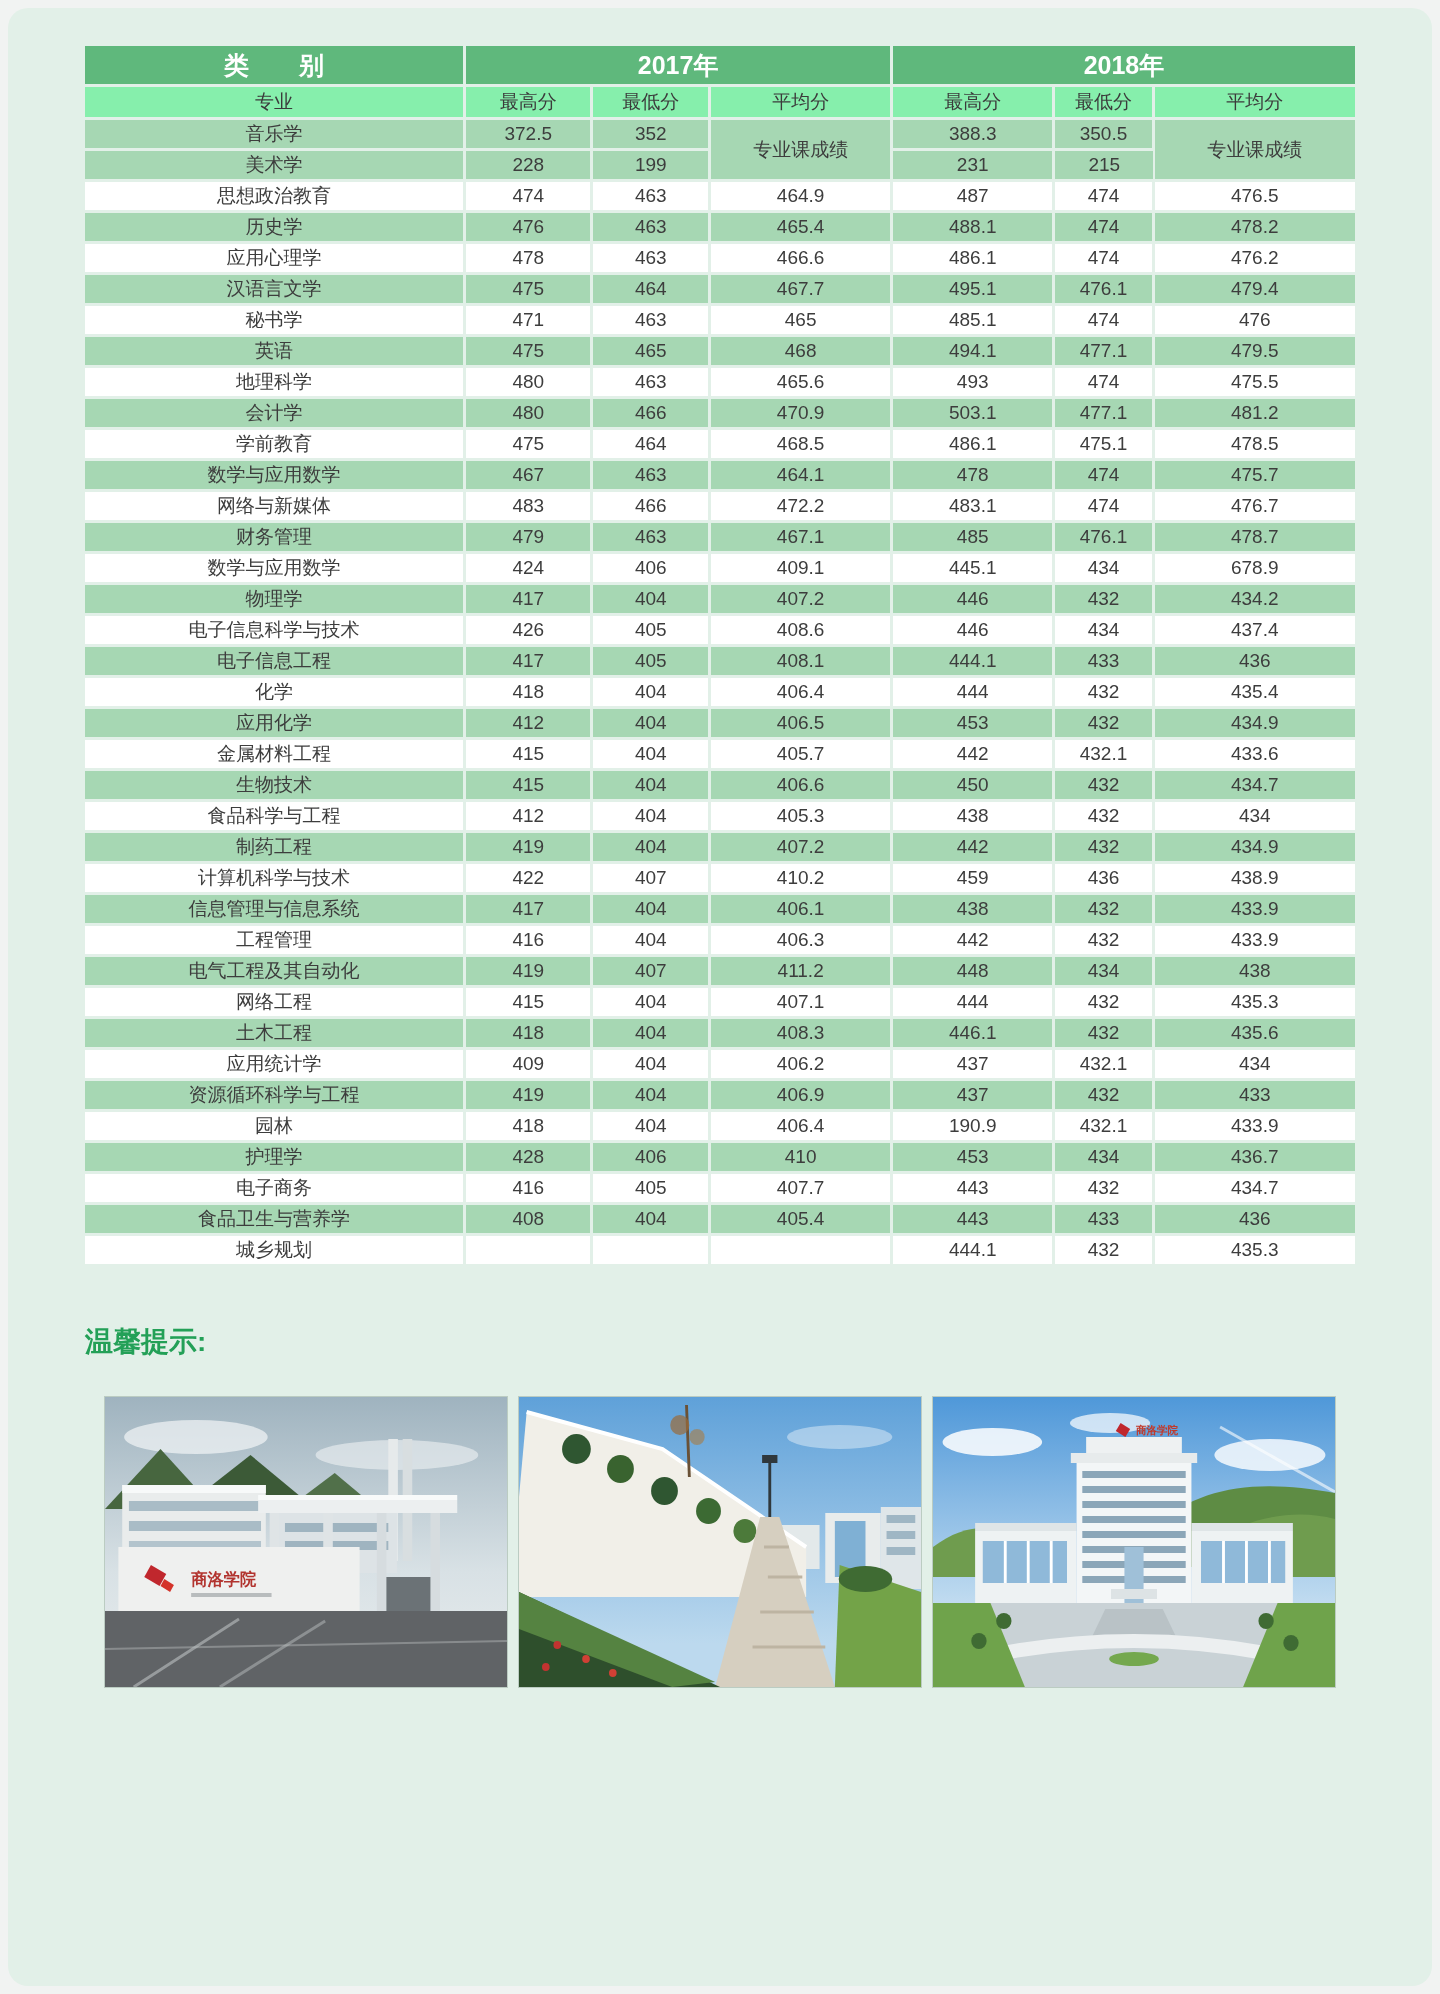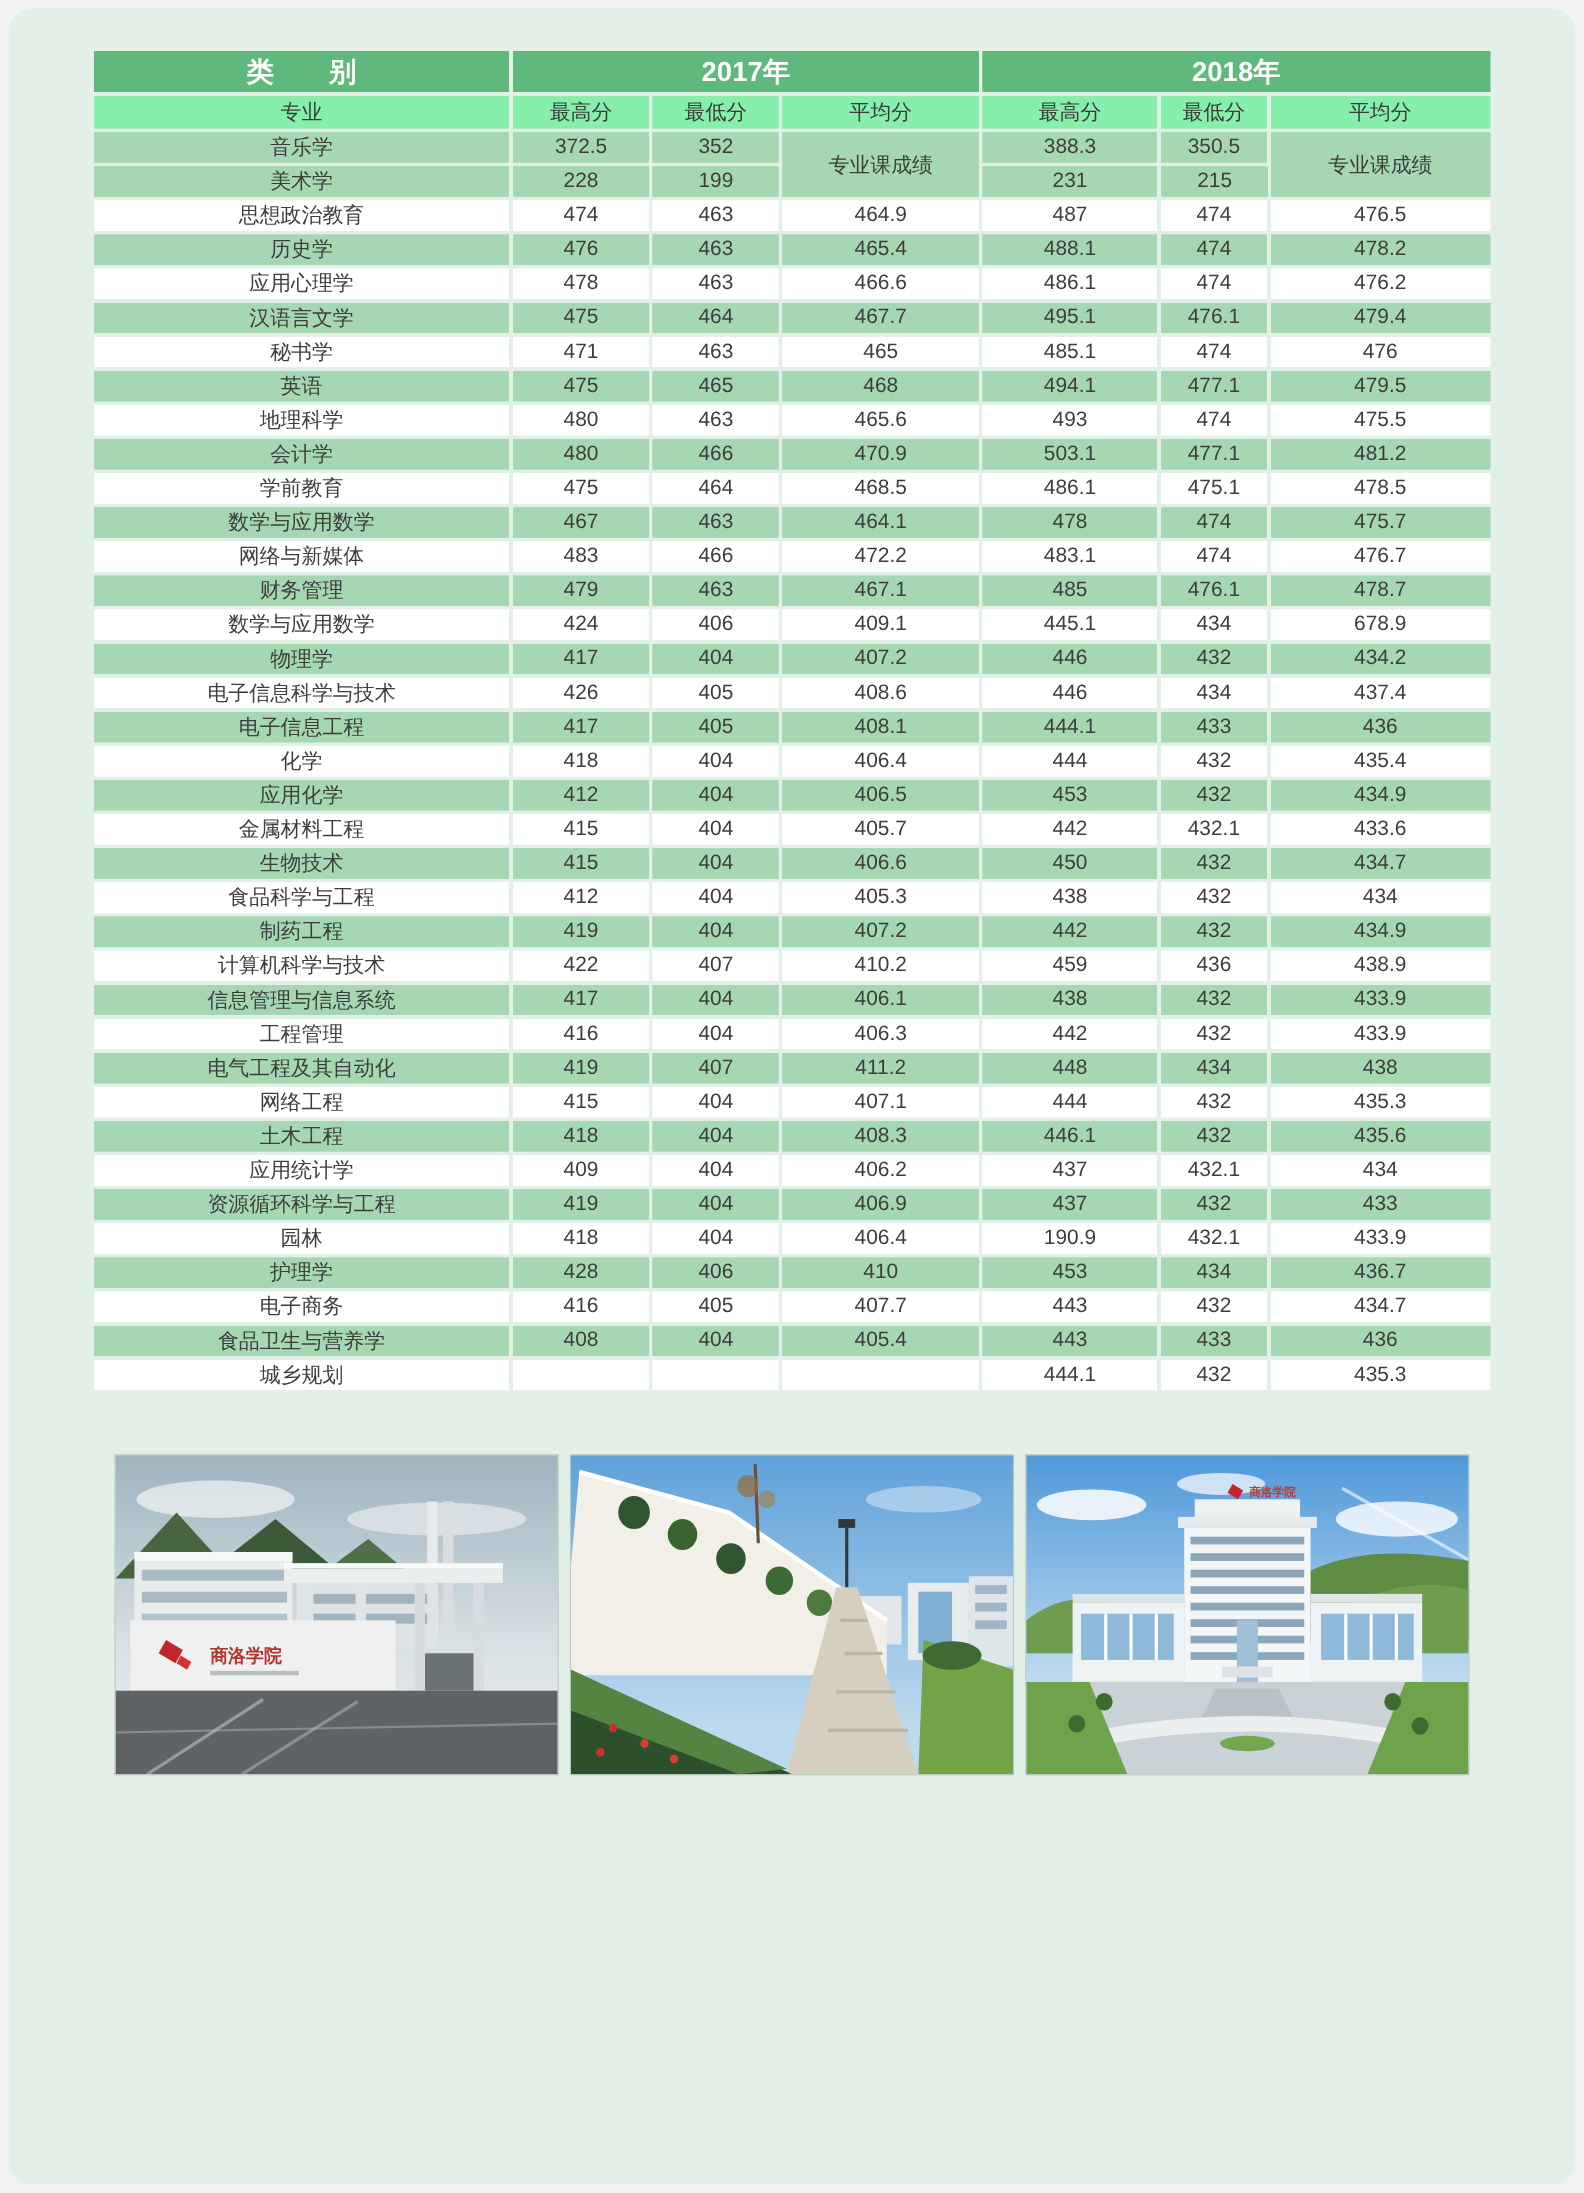--- a/index.html
+++ b/index.html
@@ -393,20 +393,21 @@
           <td></td>
           <td></td>
           <td>444.1</td>
           <td>432</td>
           <td>435.3</td>
         </tr>
       </tbody>
   </table>
 
   <div class="tips">
+    <p class="tips-heading">温馨提示:</p>
   </div>
 
   <div class="photos">
 
     <div class="photo">
       <svg viewBox="0 0 420 290" preserveAspectRatio="none">
         <defs>
           <linearGradient id="sky1" x1="0" y1="0" x2="0" y2="1">
             <stop offset="0" stop-color="#9fb3bf"></stop>
               <stop offset="0.6" stop-color="#d8e1e5"></stop>

